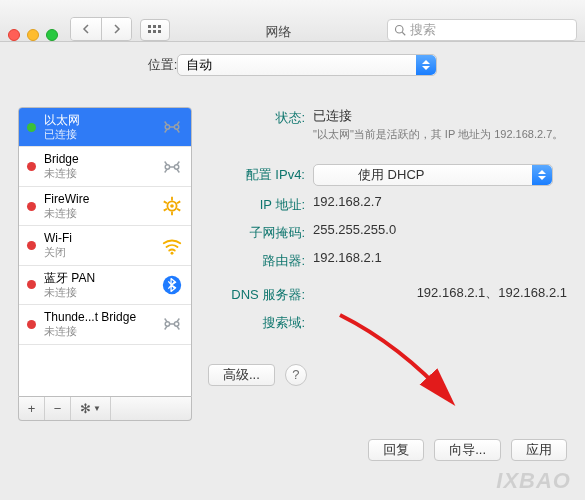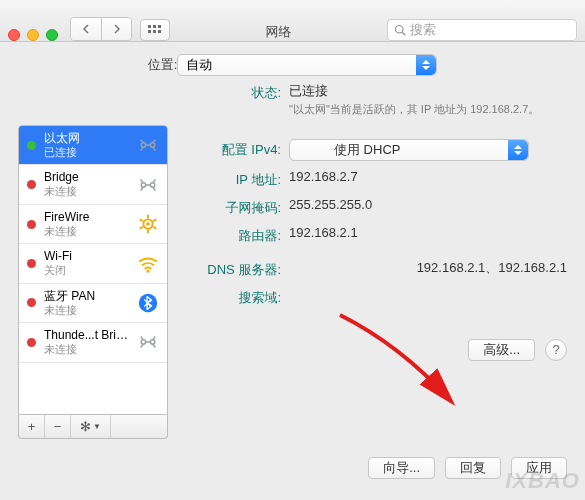--- a/index.html
+++ b/index.html
@@ -11,54 +11,54 @@
   .red { background: #ff5f57; border:1px solid #e33e32;}
   .yellow { background: #febc2e; border:1px solid #e0a020;}
   .green { background: #28c840; border:1px solid #1fa52e;}
   .seg { display: flex; border:1px solid #c7c7c7; border-radius:4px; overflow:hidden; }
   .segbtn { width:30px; height:22px; background:linear-gradient(#fff,#f2f2f2); display:flex; align-items:center; justify-content:center; color:#6b6b6b; }
   .segbtn+.segbtn{border-left:1px solid #c7c7c7;}
   .title { flex:1; text-align:center; color:#4a4a4a; font-size:13px; }
   .search { width:190px; height:22px; border:1px solid #cfcfcf; border-radius:4px; background:#fff; display:flex; align-items:center; padding:0 6px; color:#a0a0a0; gap:4px;}
   .search svg{width:12px;height:12px;fill:#8c8c8c;}
   .body { padding: 12px 18px 18px 18px; }
-  .locrow { display:flex; align-items:center; justify-content:center; margin-bottom:6px; }
+  .locrow { display:flex; align-items:center; justify-content:center; margin-bottom:31px; }
   .locrow .lbl{color:#3b3b3b;}
   .select { height:22px; border:1px solid #c7c7c7; border-radius:5px; background:linear-gradient(#ffffff,#f6f6f6); display:flex; align-items:center; padding:0 6px 0 8px; position:relative; }
   .select .cap { position:absolute; right:0; top:0; bottom:0; width:20px; background:linear-gradient(#5aa9ff,#1a7eff); border-radius:0 5px 5px 0; display:flex; flex-direction:column; align-items:center; justify-content:center; gap:0px; }
   .select .cap::before{content:"";border-left:4px solid transparent;border-right:4px solid transparent;border-bottom:4px solid #fff;}
   .select .cap::after{content:"";border-left:4px solid transparent;border-right:4px solid transparent;border-top:4px solid #fff;margin-top:2px;}
   .main { display:flex; gap:16px; }
-  .sidebar { width:150px;margin-top:43px; }
+  .sidebar { width:174px; }
   .list { border:1px solid #bdbdbd; border-radius:4px 4px 0 0; background:#fff; height:290px; overflow:hidden;}
   .item { padding:6px 8px; display:flex; align-items:center; gap:8px; border-bottom:1px solid #e4e4e4;}
   .item.sel{ background:#2f7bf6; color:#fff;}
   .item .txt{display:flex;flex-direction:column;line-height:1.15;overflow:hidden;}
   .item .name{font-size:12px;white-space:nowrap;overflow:hidden;text-overflow:ellipsis;}
   .item .stat{font-size:11px;opacity:.85;}
   .item:not(.sel) .stat{color:#7a7a7a;}
   .statusdot{width:9px;height:9px;border-radius:50%;flex:0 0 9px;}
   .sd-green{background:#3bbf3b;}
   .sd-red{background:#e23b3b;}
   .conn-icon{width:22px;height:22px;margin-left:auto;display:flex;align-items:center;justify-content:center;}
   .listfoot{height:24px;border:1px solid #bdbdbd;border-top:none;border-radius:0 0 4px 4px;background:linear-gradient(#fafafa,#eaeaea);display:flex;align-items:center;}
   .footbtn{width:26px;height:100%;border-right:1px solid #cfcfcf;display:flex;align-items:center;justify-content:center;color:#555;}
   .detail{flex:1;}
   .row{display:flex;align-items:flex-start;margin-bottom:8px;}
   .row .k{width:105px;text-align:right;color:#0f766e;padding-right:8px;padding-top:2px;}
   .row .v{flex:1;color:#333;}
   .row .sub{color:#7a7a7a;font-size:11px;line-height:1.35;margin-top:2px;}
   .detail .select{width:240px;padding-left:44px;}
   .ghost{color:#b3b3b3;text-align:right;}
-  .advrow{display:flex;justify-content:flex-end;align-items:center;gap:10px;margin-top:32px;}
+  .advrow{display:flex;justify-content:flex-start;align-items:center;gap:10px;margin-top:32px;}
   .btn{height:22px;padding:0 14px;border:1px solid #c7c7c7;border-radius:4px;background:linear-gradient(#ffffff,#f2f2f2);display:flex;align-items:center;color:#333;}
   .help{width:22px;height:22px;border:1px solid #c7c7c7;border-radius:50%;background:linear-gradient(#fff,#f1f1f1);display:flex;align-items:center;justify-content:center;color:#6b6b6b;}
   .bottom{display:flex;justify-content:flex-end;gap:10px;margin-top:18px;}
   .arrow{position:absolute;pointer-events:none;}
-  .watermark{position:absolute;right:5px;bottom:6px;color:rgba(0,0,0,.12);font-size:22px;font-weight:700;letter-spacing:1px;font-style:italic;}
+  .watermark{position:absolute;right:14px;bottom:6px;color:rgba(0,0,0,.12);font-size:22px;font-weight:700;letter-spacing:1px;font-style:italic;}
 </style>
 </head>
 <body>
 
 <div class="window">
   <div class="titlebar">
     <div class="traffic">
       <div class="dot red"></div>
       <div class="dot yellow"></div>
       <div class="dot green"></div>
@@ -255,22 +255,22 @@
         </div>
 
         <div class="advrow">
           <div class="btn">高级...</div>
           <div class="help">?</div>
         </div>
       </div>
     </div>
 
     <div class="bottom">
+      <div class="btn">回复</div>
       <div class="btn">向导...</div>
-      <div class="btn">回复</div>
       <div class="btn">应用</div>
     </div>
   </div>
 
   <svg class="arrow" style="left:330px;top:305px;" width="160" height="120">
     <defs>
         <marker id="ah" markerWidth="10" markerHeight="10" refX="8" refY="3" orient="auto">
           <path d="M0,0 L10,3 L0,6 Z" fill="#e21b1b"></path>
         </marker>
       </defs>

